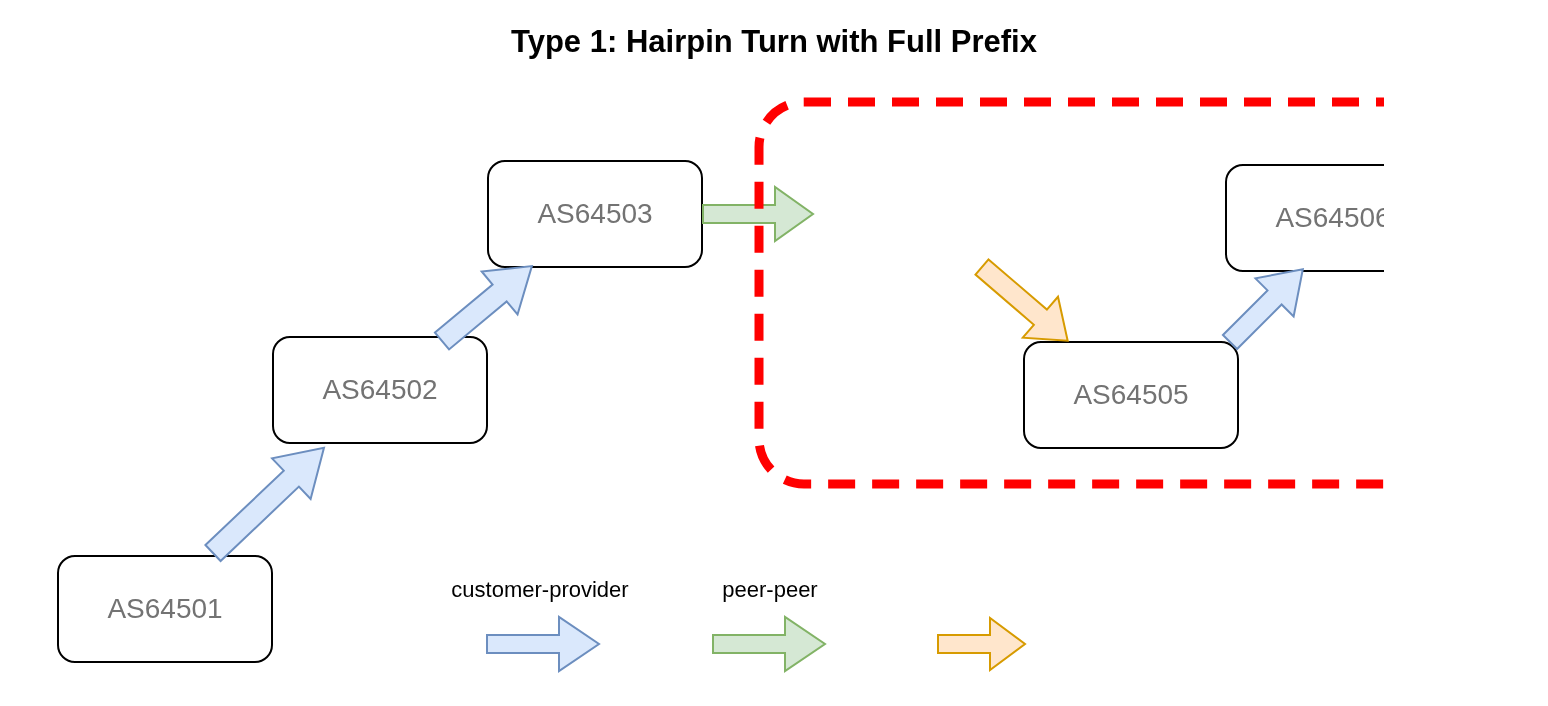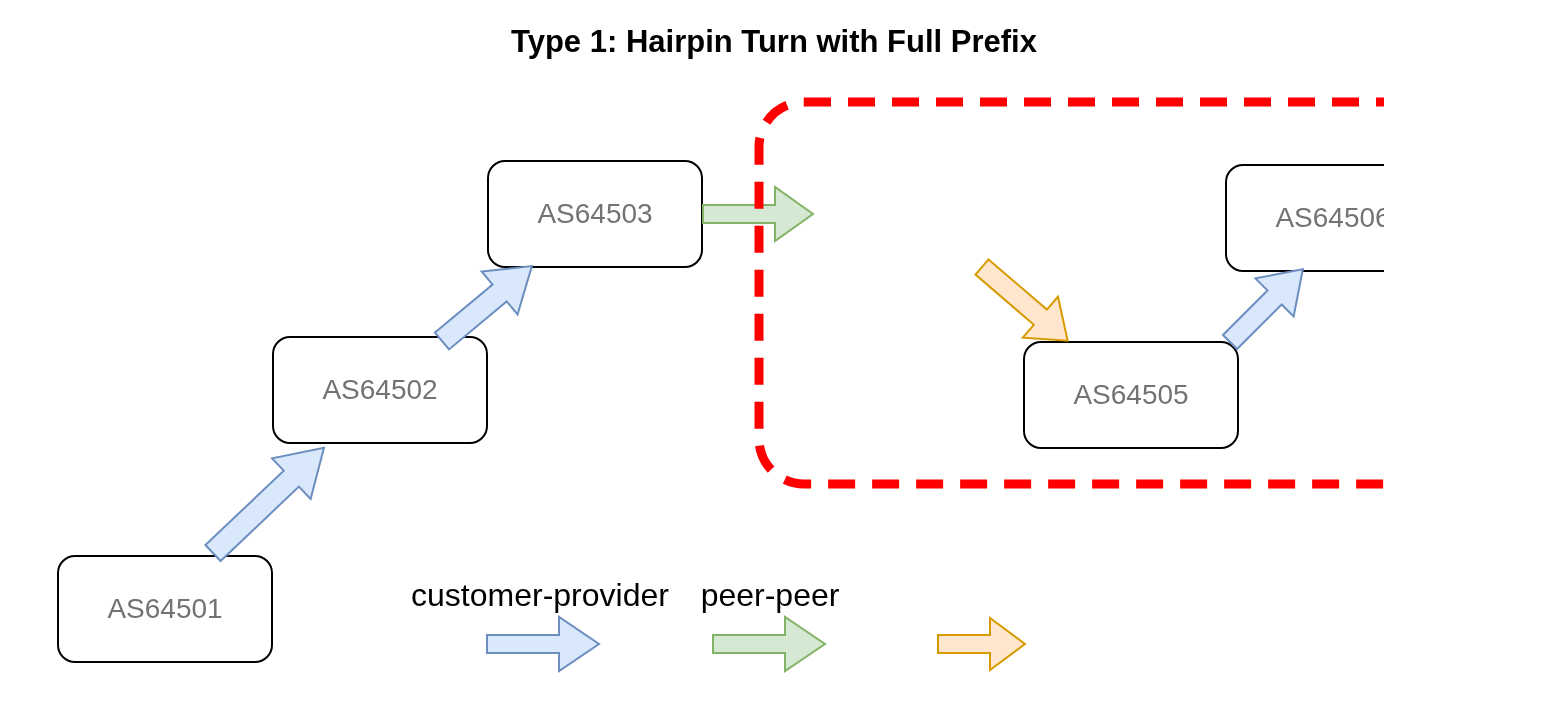--- a/index.html
+++ b/index.html
@@ -45,21 +45,21 @@
   .node-as64502 { left: 272px;  top: 336px; }
   .node-as64503 { left: 487px;  top: 160px; }
   .node-as64504 { left: 811px;  top: 159px; }
   .node-as64505 { left: 1023px; top: 341px; }
   .node-as64506 { left: 1225px; top: 164px; }
 
   .legend-label {
     position: absolute;
     top: 577px;
     transform: translateX(-50%);
-    font-size: 32px;
+    font-size: 22px;
     color: #000000;
     white-space: nowrap;
     z-index: 1;
   }
   .legend-label-1 { left: 540px; }
   .legend-label-2 { left: 770px; }
   .legend-label-3 { left: 993px; }
 
   svg.overlay {
     position: absolute;

